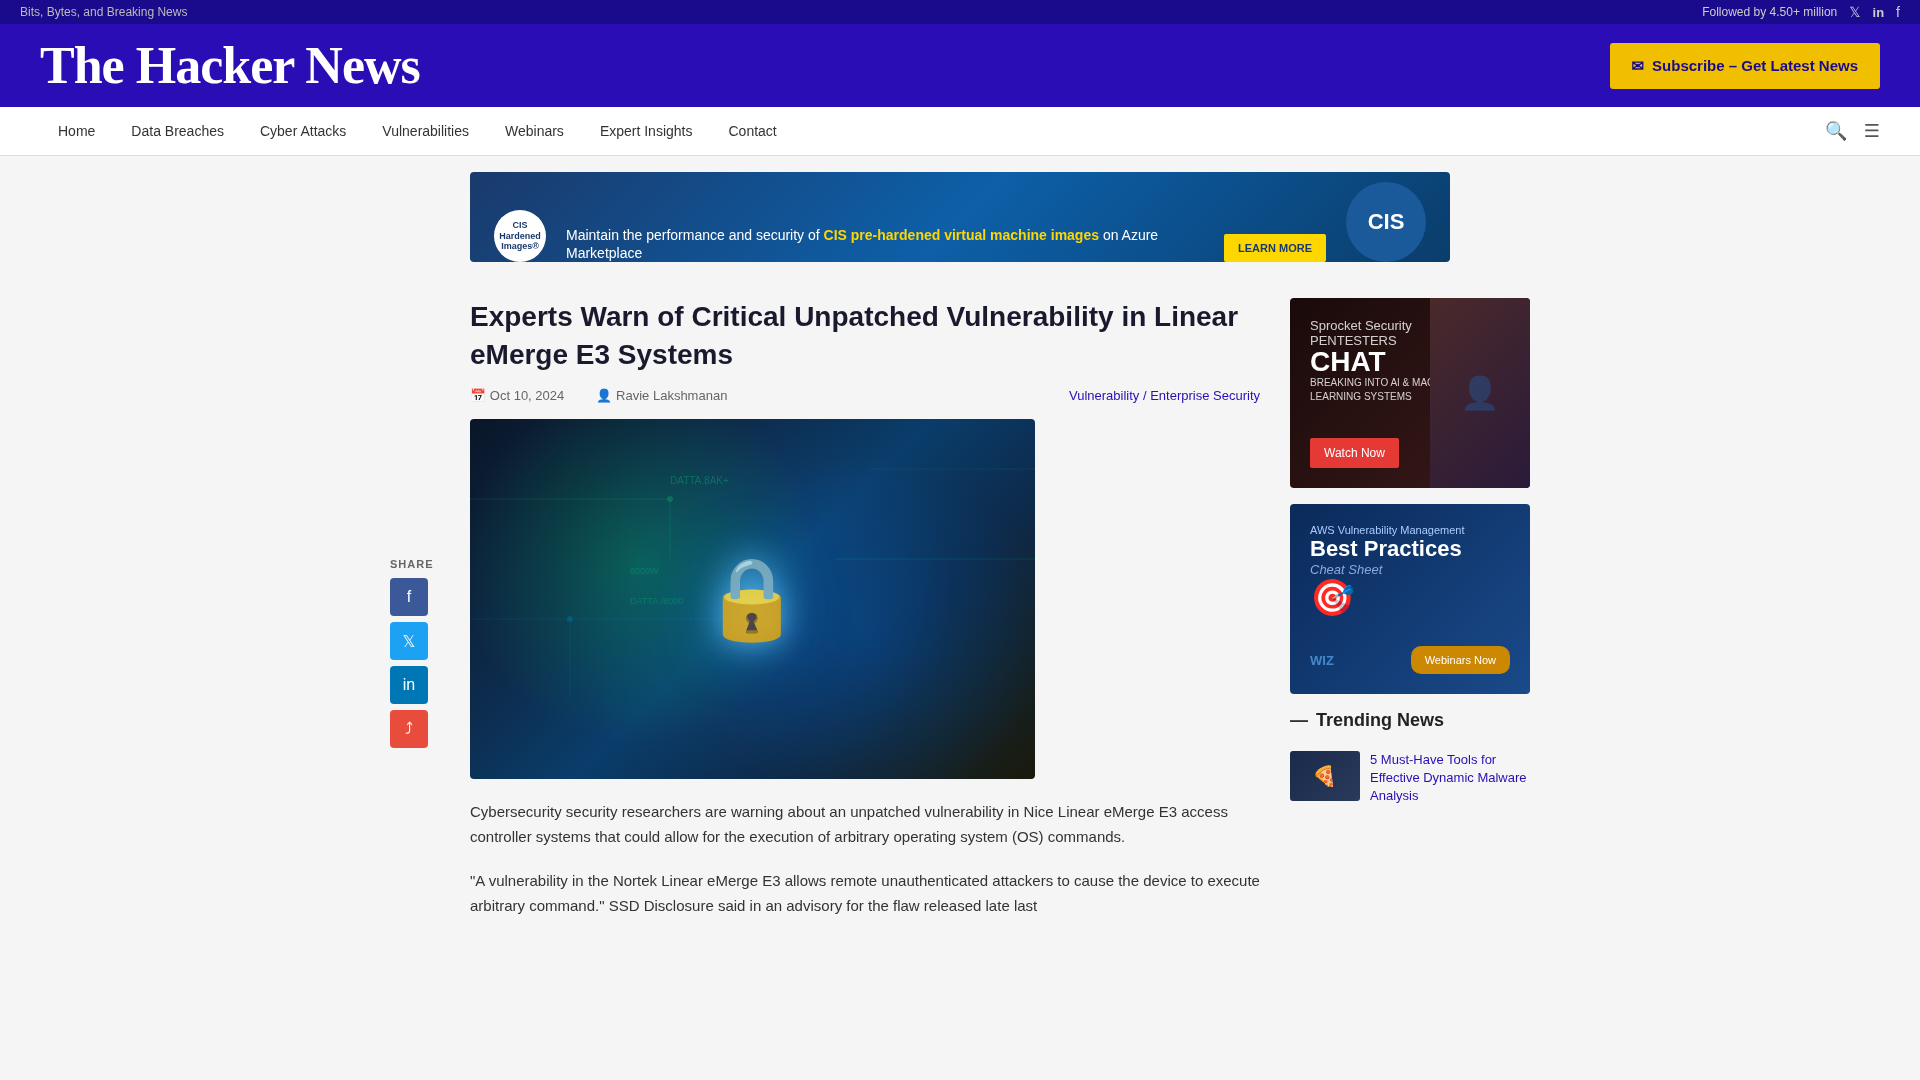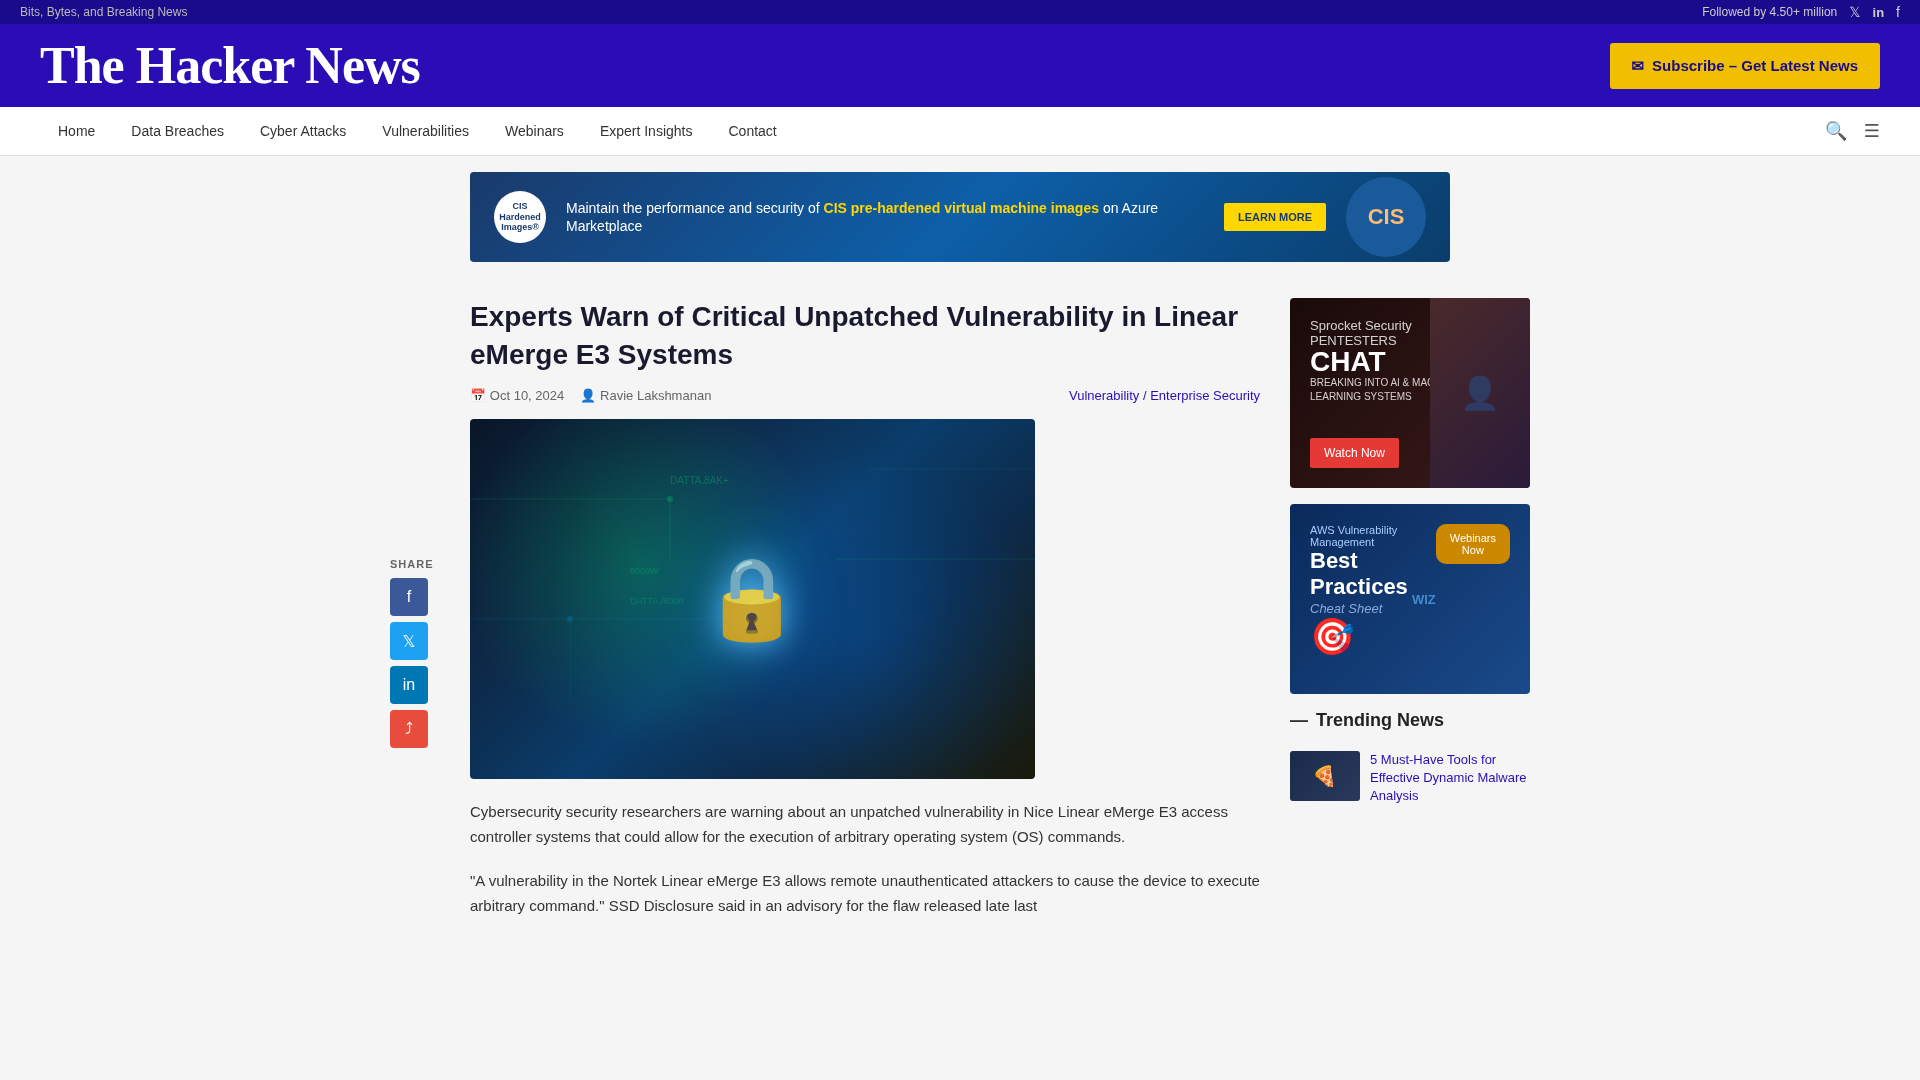--- a/index.html
+++ b/index.html
@@ -71,21 +71,21 @@
     .nav-icon { font-size: 18px; cursor: pointer; color: #555; }
 
     
     .banner-ad {
       background: linear-gradient(135deg, #1a3a6b 0%, #0d5fa8 50%, #0a3d6b 100%);
       margin: 16px auto;
       max-width: 980px;
       height: 90px;
       border-radius: 4px;
       display: flex;
-      align-items: center;
+      align-items: flex-end;
       padding: 0 24px;
       gap: 20px;
       overflow: hidden;
       position: relative;
     }
     .banner-ad-logo {
       background: white;
       border-radius: 50%;
       width: 52px;
       height: 52px;
@@ -101,21 +101,21 @@
     .banner-ad-text h3 { font-size: 14px; font-weight: normal; line-height: 1.3; }
     .banner-ad-text span { color: #ffd700; font-weight: bold; }
     .banner-ad-cis {
       background: #1a5a9a;
       border-radius: 50%;
       width: 80px;
       height: 80px;
       display: flex;
       align-items: center;
       justify-content: center;
-      color: #fdba74;
+      color: #ffffff;
       font-size: 22px;
       font-weight: bold;
       flex-shrink: 0;
     }
     .banner-ad-btn {
       background: #ffd700;
       color: #1a3a6b;
       border: none;
       padding: 8px 14px;
       font-size: 11px;
@@ -179,21 +179,21 @@
       margin-bottom: 14px;
     }
     .article-meta {
       display: flex;
       justify-content: space-between;
       align-items: center;
       margin-bottom: 16px;
       font-size: 13px;
       color: #666;
     }
-    .article-meta-left { display: flex; align-items: center; gap: 16px; }
+    .article-meta-left { display: flex; align-items: center; gap: 32px; }
     .article-meta-left .date::before { content: "📅 "; }
     .article-meta-left .author::before { content: "👤 "; }
     .article-meta-right { color: #2a0db5; font-size: 13px; }
     .article-image {
       width: 100%;
       max-width: 565px;
       height: 360px;
       border-radius: 4px;
       margin-bottom: 20px;
       background: linear-gradient(135deg, #0a1628 0%, #0d2a4a 30%, #0a3d6b 50%, #0d2a4a 70%, #1a1a0a 100%);
@@ -284,21 +284,21 @@
       justify-content: center;
       font-size: 32px;
       color: rgba(255,255,255,0.3);
     }
 
     .ad-aws {
       background: linear-gradient(135deg, #0a2a5a 0%, #1a4a8a 100%);
       padding: 20px;
       height: 190px;
       display: flex;
-      flex-direction: row;
+      flex-direction: column;
       justify-content: space-between;
     }
     .ad-aws-label { color: #aaccff; font-size: 11px; }
     .ad-aws-title { color: white; font-size: 22px; font-weight: bold; line-height: 1.2; }
     .ad-aws-sub { color: #88aadd; font-size: 13px; font-style: italic; }
     .ad-aws-icon { font-size: 36px; }
     .ad-aws-btn {
       background: #cc8800;
       color: white;
       border: none;

